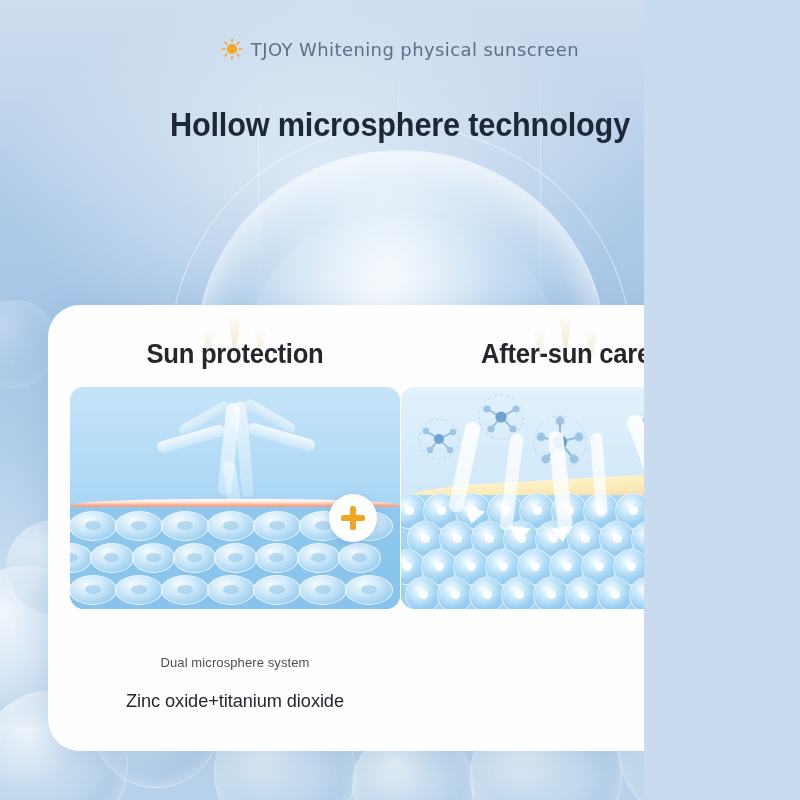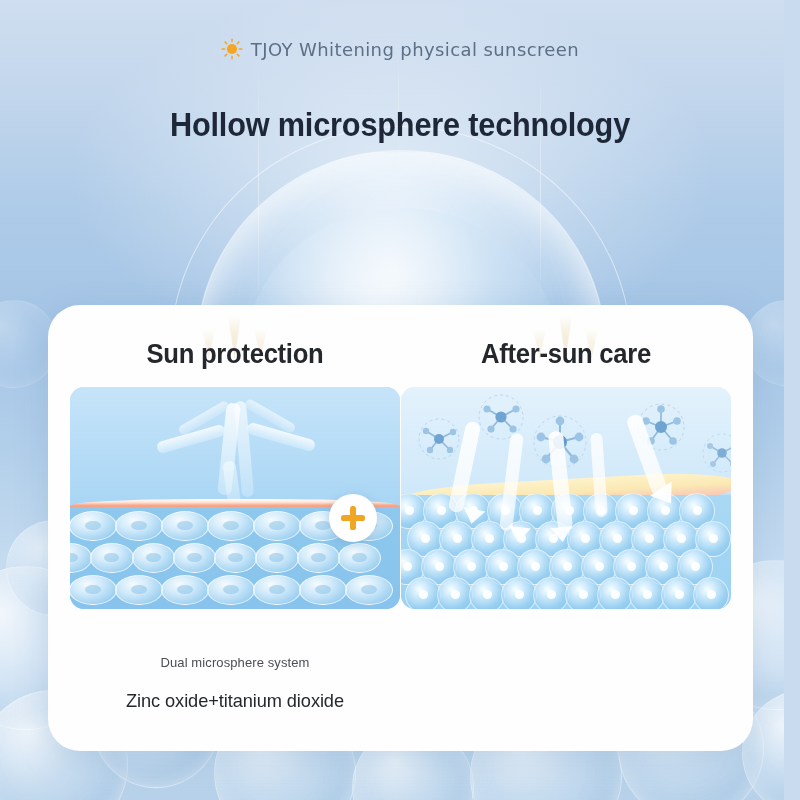--- a/index.html
+++ b/index.html
@@ -7,21 +7,21 @@
   body {
     width: 800px;
     height: 800px;
     overflow: hidden;
     font-family: "Liberation Sans", sans-serif;
     background: #c9dcef;
   }
 
   .stage {
     position: relative;
-    width: 784px;
+    width: 644px;
     height: 800px;
     overflow: hidden;
     background:
       radial-gradient(ellipse 520px 300px at 50% 22%, rgba(255,255,255,0.55) 0%, rgba(255,255,255,0.0) 62%),
       linear-gradient(180deg,
         #cfdef0 0%,
         #c2d6ec 12%,
         #aecbe8 26%,
         #a5c5e6 40%,
         #b2cfea 56%,

